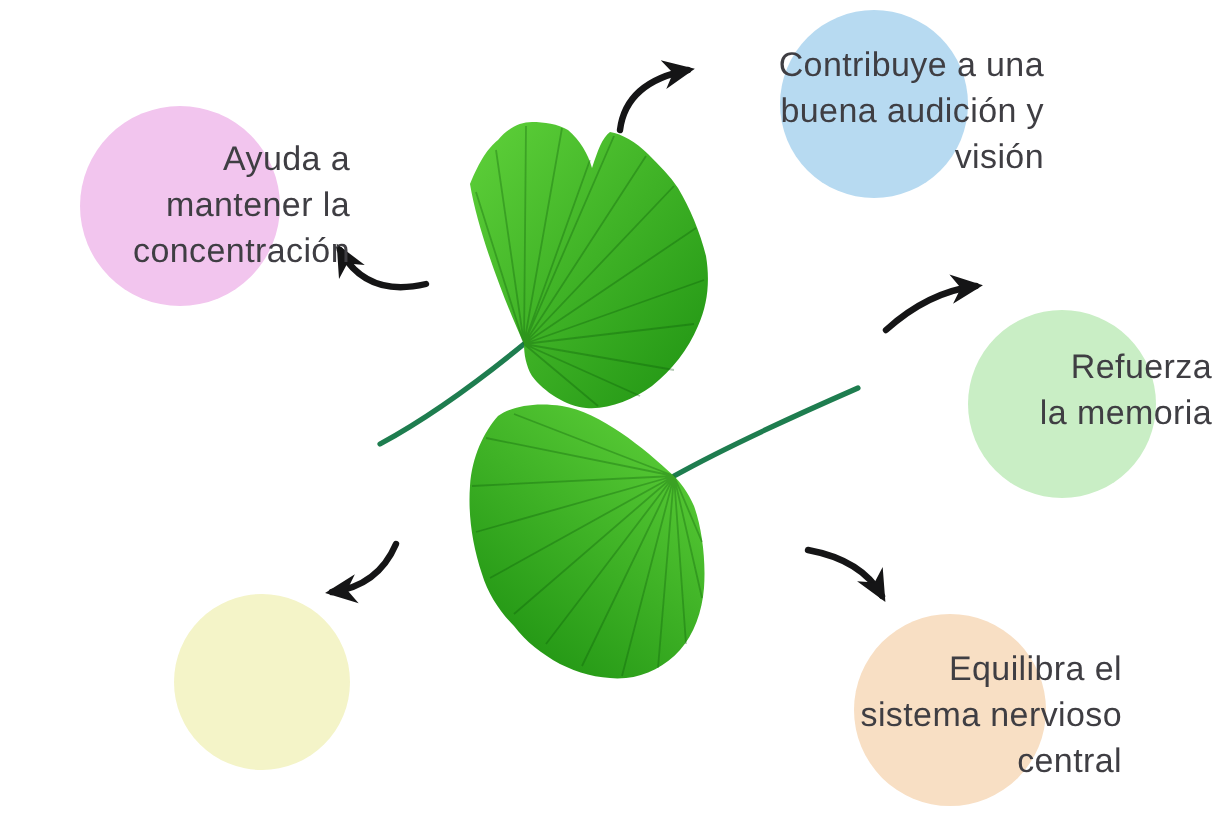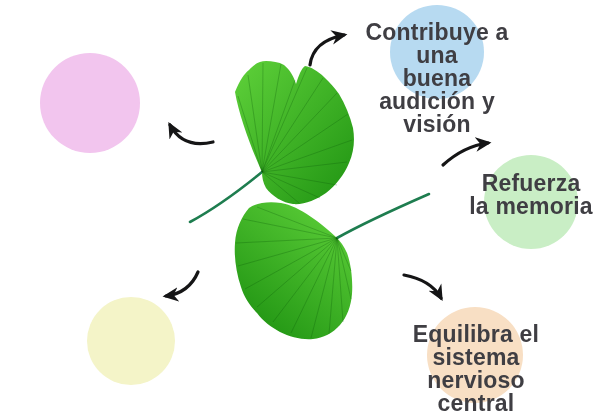--- a/index.html
+++ b/index.html
@@ -6,23 +6,23 @@
   .stage{
     position:relative;
     width:609px;height:411px;
     background:#fff;
     overflow:hidden;
     font-family:"Liberation Sans","DejaVu Sans",sans-serif;
   }
   .art{position:absolute;left:0;top:0;width:609px;height:411px;}
   .label{
     position:absolute;
-    text-align:center;
-    font-weight:700;
-    font-size:23px;
+    text-align:right;
+    font-weight:400;
+    font-size:17px;
     line-height:23px;
     letter-spacing:.2px;
     color:var(--text,#3f3e43);
     white-space:pre-line;
   }
   .lbl-concentracion{left:5px;  top:68px;  width:170px;}
   .lbl-audicion     {left:352px;top:21px;  width:170px;}
   .lbl-memoria      {left:456px;top:172px; width:150px;}
   .lbl-nervioso     {left:391px;top:323px; width:170px;}
   .lbl-rendimiento  {left:40px; top:313px; width:170px;}
@@ -103,20 +103,23 @@
 
     <g>
       <path class="arrow" d="M213,142 Q183,149 170,125" marker-end="url(#ah)" stroke="#151516"></path>
       <path class="arrow" d="M310,65 Q313,41 344,35" marker-end="url(#ah)" stroke="#151516"></path>
       <path class="arrow" d="M443,165 Q464,146 488,143" marker-end="url(#ah)" stroke="#151516"></path>
       <path class="arrow" d="M404,275 Q431,280 441,298" marker-end="url(#ah)" stroke="#151516"></path>
       <path class="arrow" d="M198,272 Q189,293 166,296" marker-end="url(#ah)" stroke="#151516"></path>
     </g>
   </svg>
 
+  <div class="label lbl-concentracion">Ayuda a
+mantener la
+concentración</div>
   <div class="label lbl-audicion">Contribuye a una
 buena audición y
 visión</div>
   <div class="label lbl-memoria">Refuerza
 la memoria</div>
   <div class="label lbl-nervioso">Equilibra el
 sistema nervioso
 central</div>
 
 </div>

